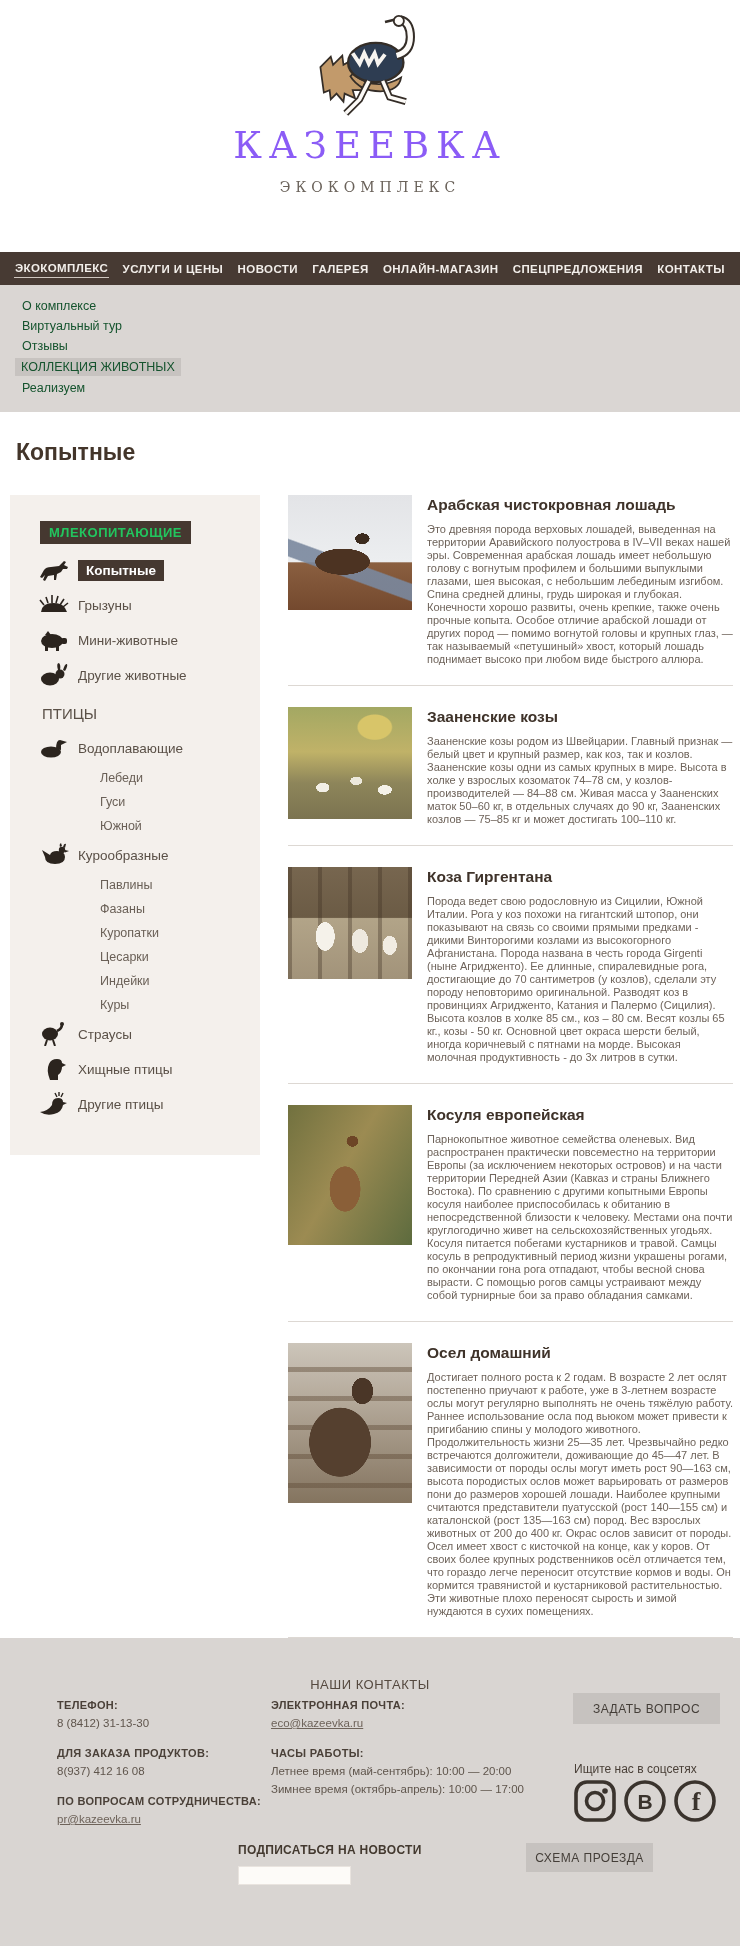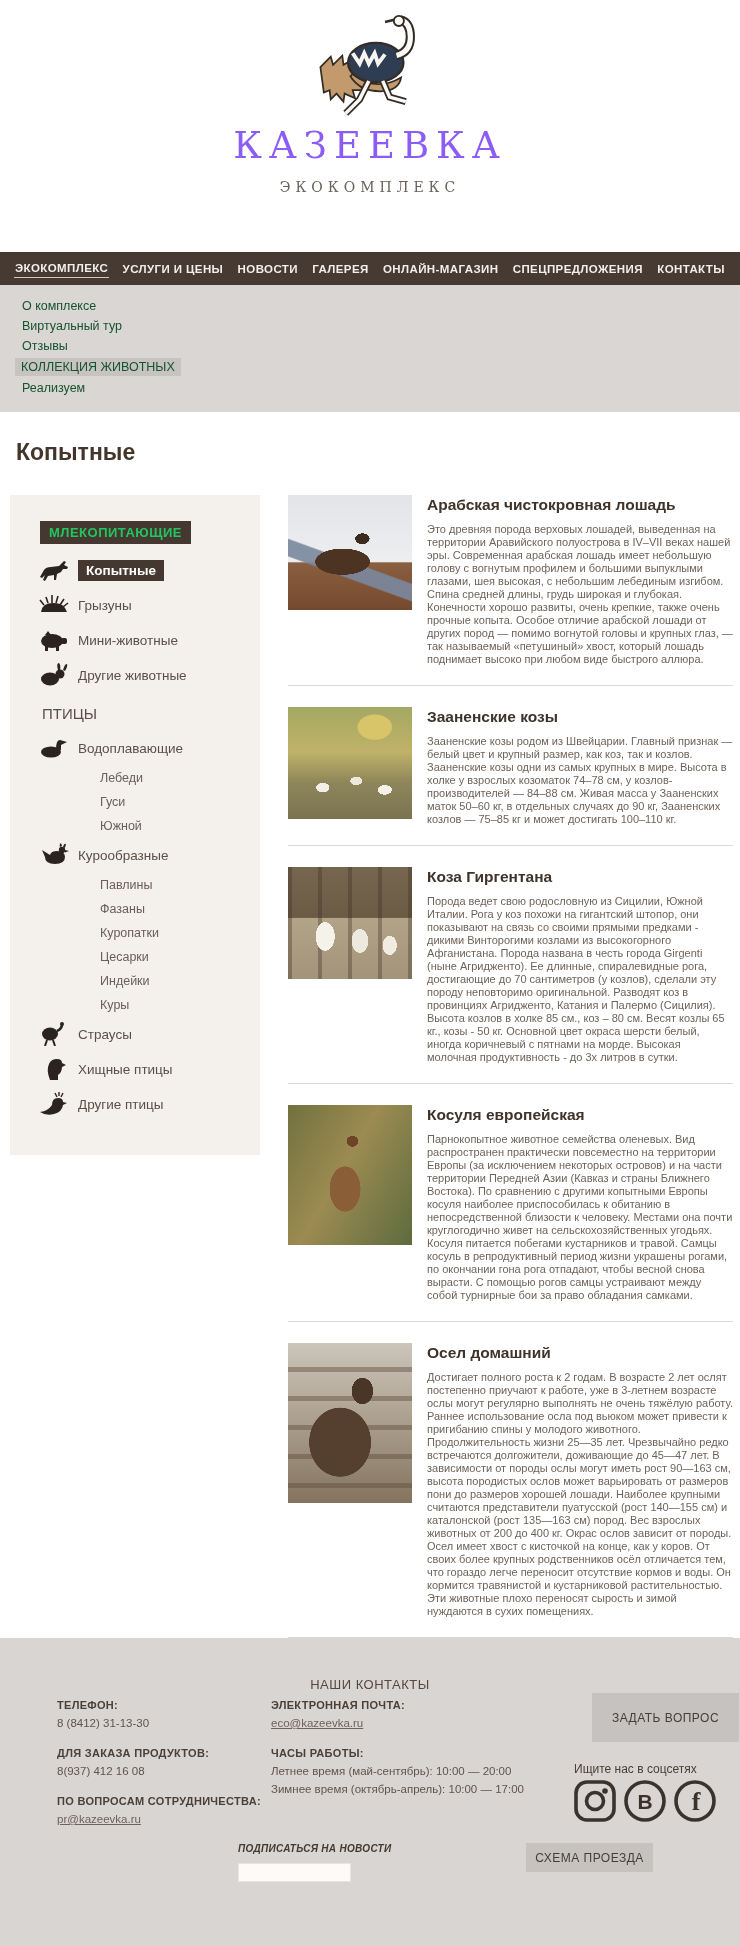--- a/index.html
+++ b/index.html
@@ -93,27 +93,27 @@
   .f-title { position:absolute; top:22px; width:100%; text-align:center; font-size:13px;
              color:#55493f; letter-spacing:.5px;margin-top:17px; }
   .f-label { font-weight:bold; font-size:11px; color:#4a4038; letter-spacing:.3px; }
   .f-val { color:#5f554c; margin-top:3px; }
   .f-col-left { position:absolute; left:45px; top:60px; line-height:15px;margin-left:12px; }
   .f-col-mid  { position:absolute; left:250px; top:60px; line-height:15px;margin-left:21px; }
   .f-block { margin-bottom:15px; }
   .f-link { color:#6e635a; text-decoration:underline; cursor:pointer; }
   .btn { background:#c6c2bf; border:none; color:#443e38; font-size:12px; letter-spacing:.5px;
          font-family:"Liberation Sans",sans-serif; cursor:pointer; text-align:center; }
-  .btn-ask { position:absolute; left:592px; top:55px; width:147px; height:49px; }
+  .btn-ask { position:absolute; left:573px; top:55px; width:147px; height:31px; }
   .btn-map { position:absolute; left:526px; top:205px; width:127px; height:29px; }
   .social-label { position:absolute; left:574px; top:124px; color:#4a4038; font-size:12px; }
   .socials { position:absolute; left:572px; top:140px; display:flex; }
   .soc { width:46px; height:46px; margin-right:4px; cursor:pointer; }
   .subscribe { position:absolute; left:238px; top:205px; }
-  .sub-title { font-weight:bold; font-size:10px; color:#43392f; letter-spacing:.3px;font-style:italic; }
+  .sub-title { font-weight:bold; font-size:12px; color:#43392f; letter-spacing:.3px; }
   .sub-row { display:flex; align-items:center; margin-top:9px; }
   .email-input { width:113px; height:19px; border:1px solid #e9e4df; background:#fdfbf8; padding:0 5px; }
 </style>
 </head>
 <body>
 
 <div class="header">
   <div class="logo">
     <div class="logo-art">
       <svg viewBox="0 0 130 100">

